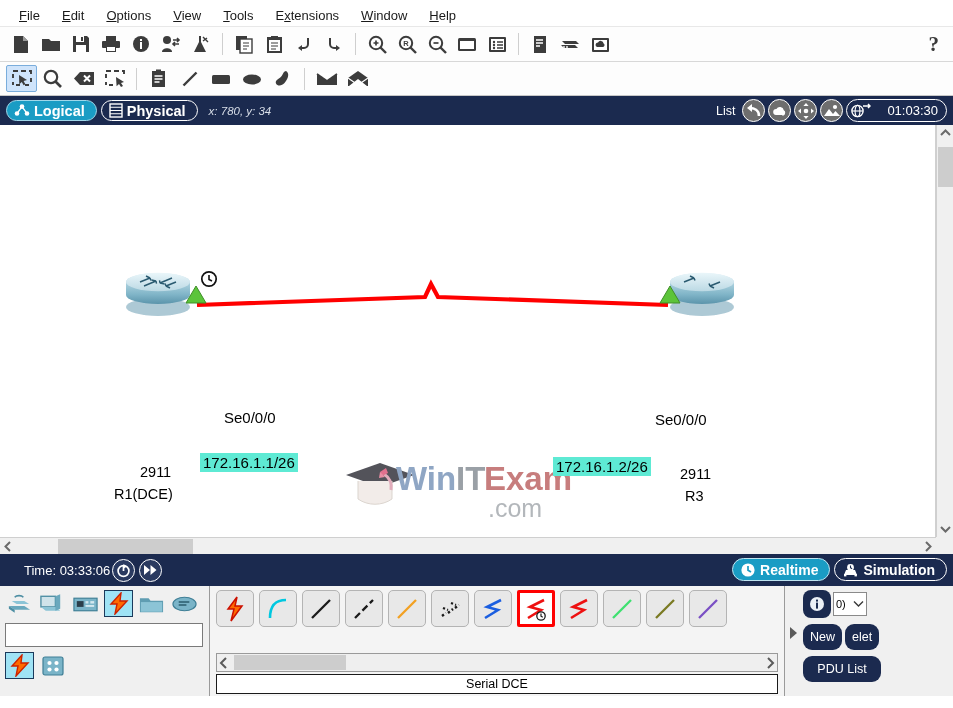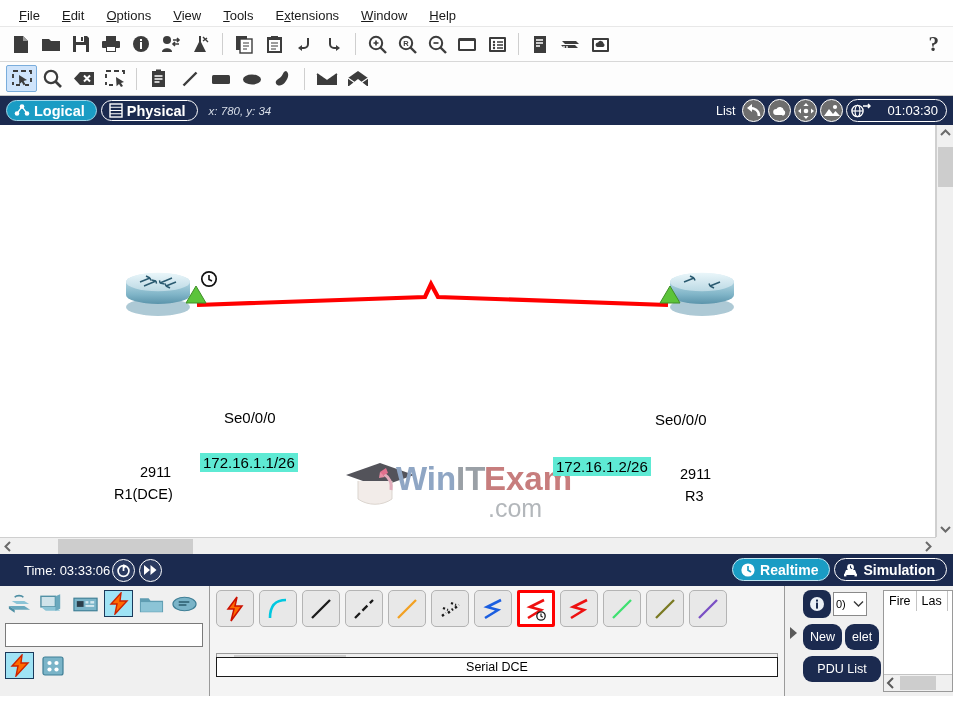--- a/index.html
+++ b/index.html
@@ -162,21 +162,21 @@
     display:flex; align-items:center; justify-content:center;
     cursor:default;
   }
   .connbtn.sel { border:3px solid #ff0000; border-radius:2px; background:#ffffff; }
   .connscroll {
     position:absolute; left:6px; right:6px; bottom:24px; height:19px;
     background:#efefef; border:1px solid #9a9a9a; display:flex;
     align-items:center; justify-content:space-between; padding:0 2px;
   }
   .statusbar {
-    position:absolute; left:6px; right:6px; bottom:19px; height:20px;
+    position:absolute; left:6px; right:6px; bottom:2px; height:20px;
     background:#ffffff; border:1.5px solid #1a1a1a;
     display:flex; align-items:center; justify-content:center;
     font-size:12.5px; color:#000;
   }
 
   .pdupanel {
     width:168px; background:#f0f0f0; position:relative;
     display:flex; padding-top:4px;
   }
   .pduarrow {
@@ -806,28 +806,16 @@
                 <path d="M1 1.5 L5.5 6 L10 1.5" stroke="#3a3a3a" stroke-width="1.4" fill="none"></path>
               </svg>
           </div>
         </div>
         <div class="pdubtnrow">
           <div class="nbtn">New</div>
           <div class="nbtn">elet</div>
         </div>
         <div class="pdulistbtn">PDU List </div>
       </div>
-      <div class="pdutable">
-        <div class="pduhead">
-          <div>Fire</div>
-          <div>Las</div>
-        </div>
-        <div class="pdutscroll">
-          <svg width="9" height="12" viewBox="0 0 9 12" style="margin-left:2px;">
-              <path d="M7 1 L2 6 L7 11" stroke="#5a5a5a" stroke-width="2" fill="none"></path>
-            </svg>
-          <div class="sthumb" style="position:absolute; left:16px; top:1px; width:36px; height:14px;"></div>
-        </div>
-      </div>
     </div>
 
   </div>
 </div>
 
 </body></html>

